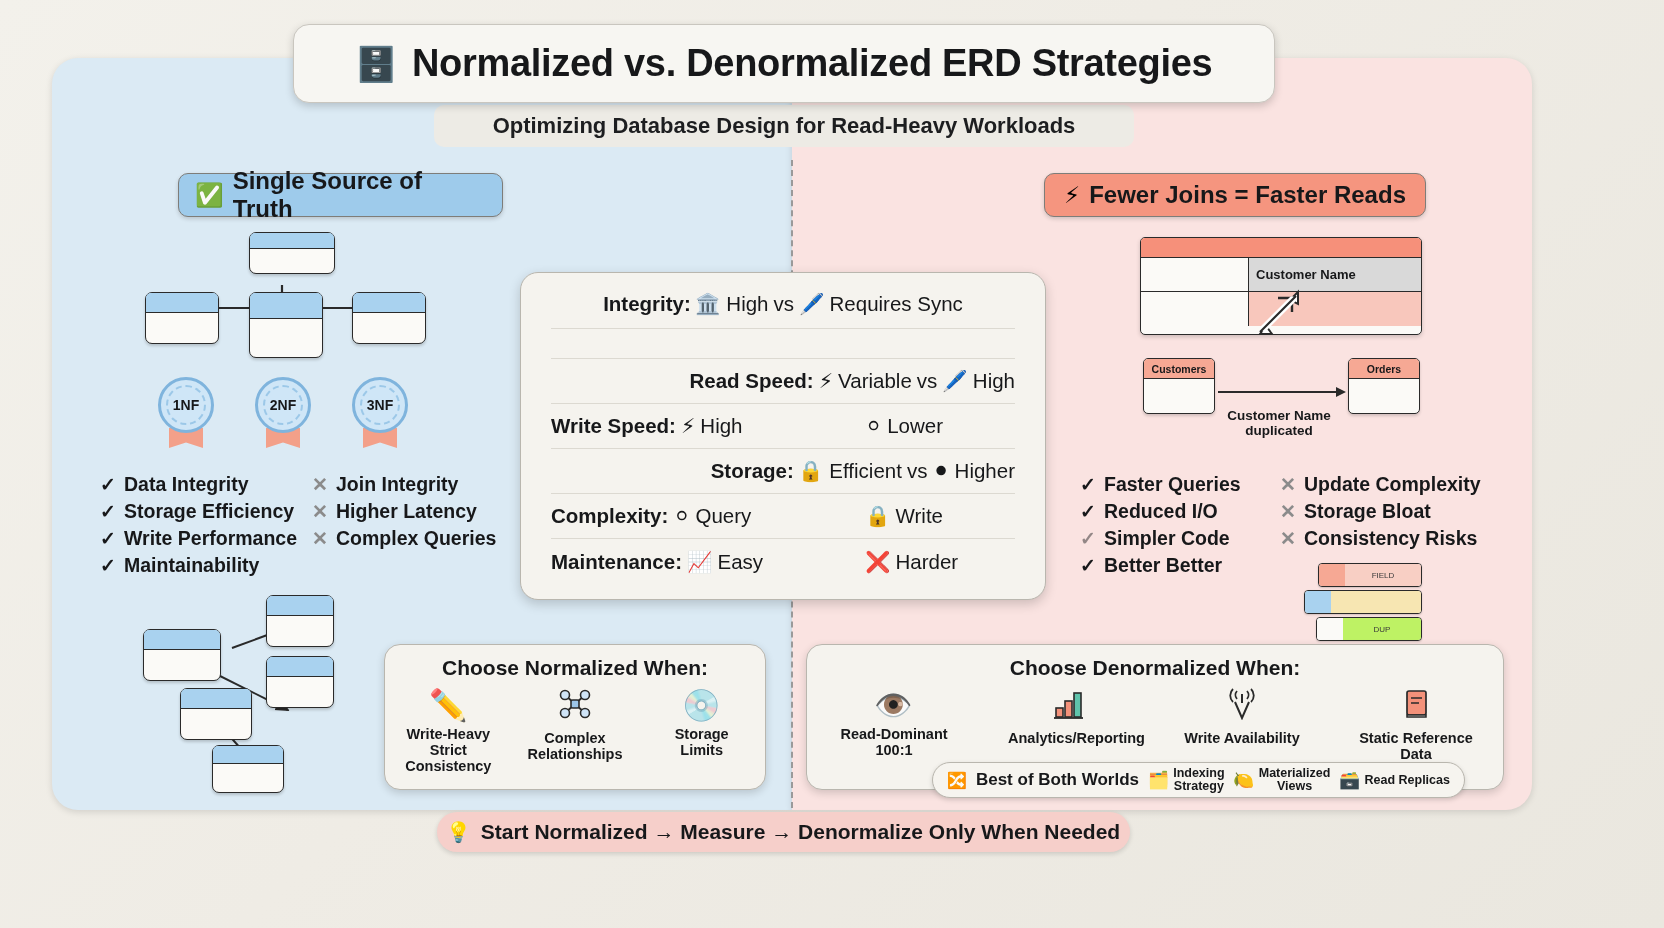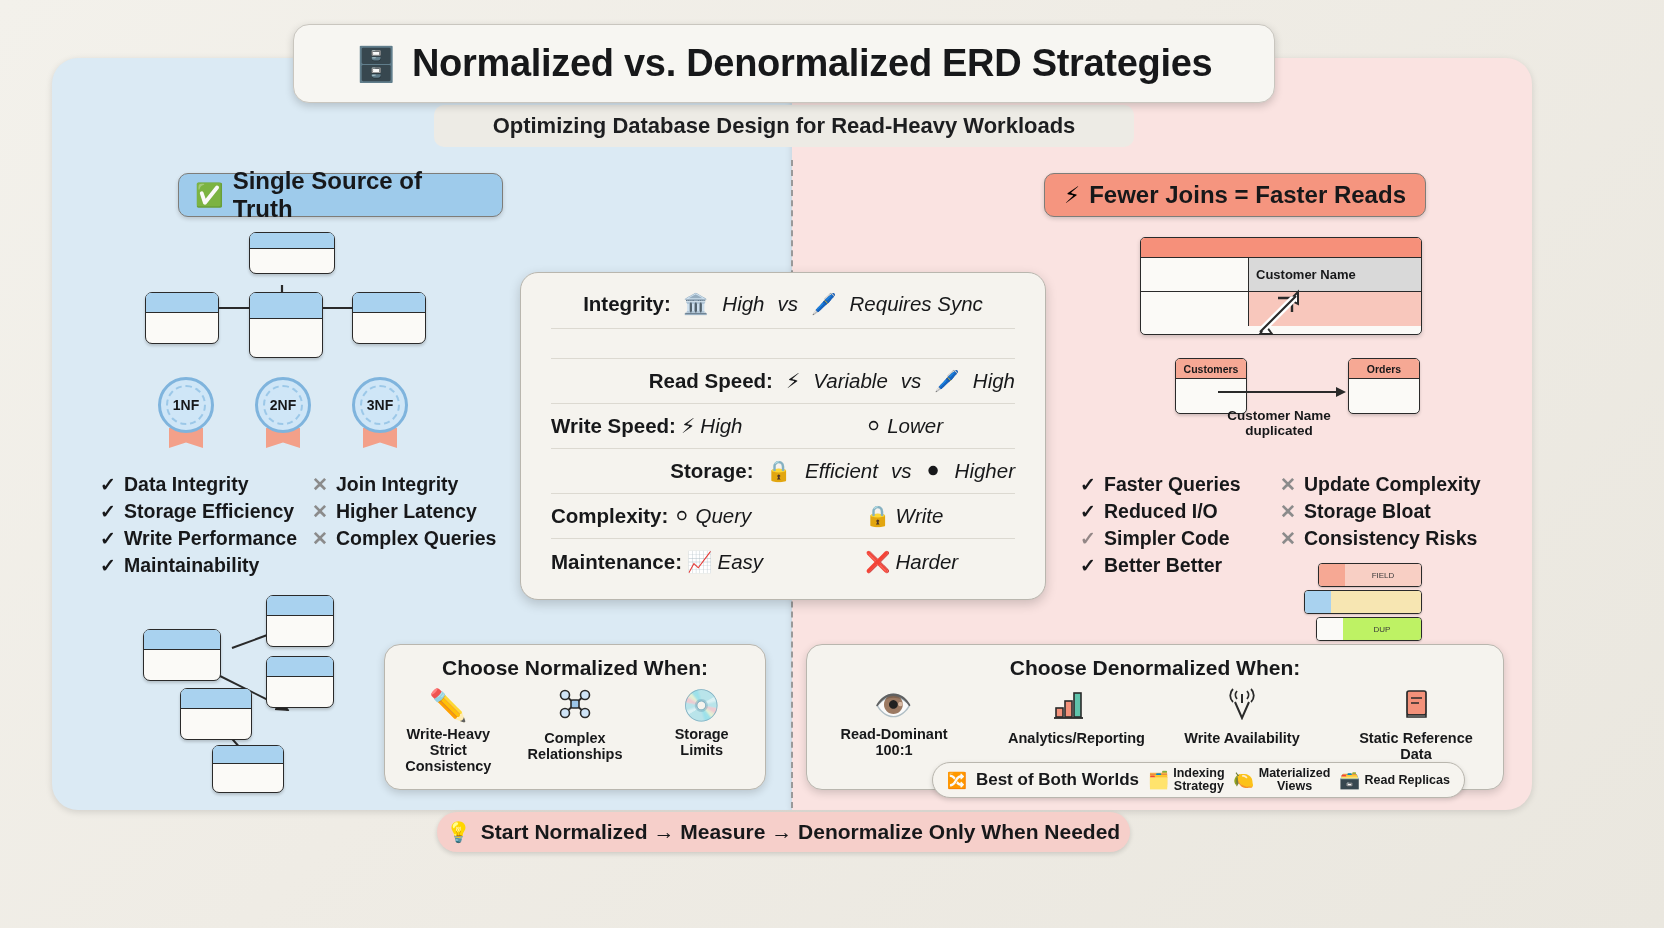--- a/index.html
+++ b/index.html
@@ -80,25 +80,25 @@
     border: 1.5px solid #b9b6ae;
     border-radius: 18px;
     box-shadow: 0 4px 12px rgba(0,0,0,.18);
     z-index: 15;
     padding: 6px 30px 0 30px;
   }
   .crow {
     height: 45px; display: flex; align-items: center; justify-content: flex-end;
     font-size: 20.5px; color: #17181a;
     border-bottom: 1px solid #dcd9d1;
-    white-space: nowrap; gap: 13px;
+    white-space: nowrap; gap: 5px;
   }
   .crow:last-child { border-bottom: none; }
   .crow .k { font-weight: bold; }
-  .crow .v { font-weight: normal; font-style: italic; }
+  .crow .v { font-weight: normal; }
   #crow-integrity { height: 50px; justify-content: center; }
   #crow-gap { height: 30px; border-bottom: 1px solid #dcd9d1; }
   .crow.split { justify-content: space-between; padding-left: 0; }
   .crow.split .left-part { display:flex; align-items:center; gap:5px; }
   .crow.split .right-part { display:flex; align-items:center; gap:5px; }
 
   
   .bullets {
     position: absolute; display: flex; gap: 0;
     font-size: 19.5px; color: #17181a; font-weight: bold;
@@ -428,21 +428,21 @@
       <div class="cellsel"></div>
     </div>
   </div>
   <svg class="lines" style="left:1258px; top:282px; width:100px; height:70px;">
     <path d="M6,46 L34,16 M34,16 L20,16 M34,16 L34,30" stroke="#2a2a2a" stroke-width="2.4" fill="none"></path>
     <path d="M8,44 L2,52 L14,52 Z M32,18 L40,10 L40,22 Z" fill="#ffffff" stroke="#2a2a2a" stroke-width="2"></path>
     <path d="M6,46 L34,18" stroke="#ffffff" stroke-width="7" stroke-linecap="round"></path>
     <path d="M2,50 L38,14" stroke="#2a2a2a" stroke-width="2.2" fill="none"></path>
   </svg>
 
-  <div class="mini-t" style="left:1143px; top:358px;margin-left:32px;">
+  <div class="mini-t" style="left:1143px; top:358px;">
     <div class="mh">Customers</div>
   </div>
   <div class="mini-t" style="left:1348px; top:358px;">
     <div class="mh">Orders</div>
   </div>
   <svg class="lines" style="left:1218px; top:384px; width:130px; height:20px;">
     <path d="M0,8 L118,8" stroke="#2a2a2a" stroke-width="2" fill="none"></path>
     <path d="M118,3 L128,8 L118,13 z" fill="#2a2a2a"></path>
   </svg>
   <div id="dup-label">

